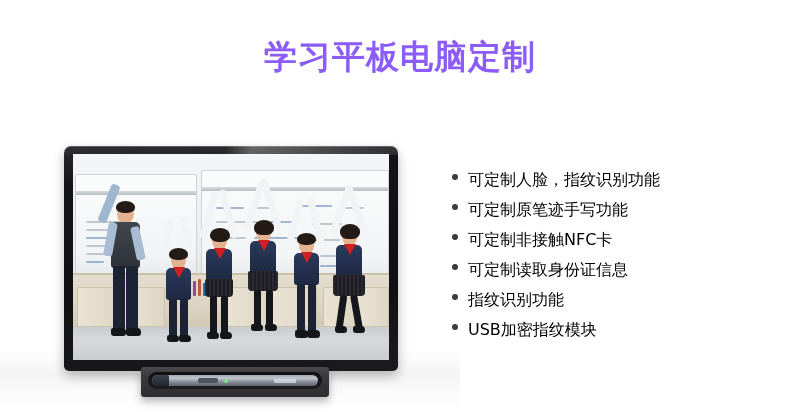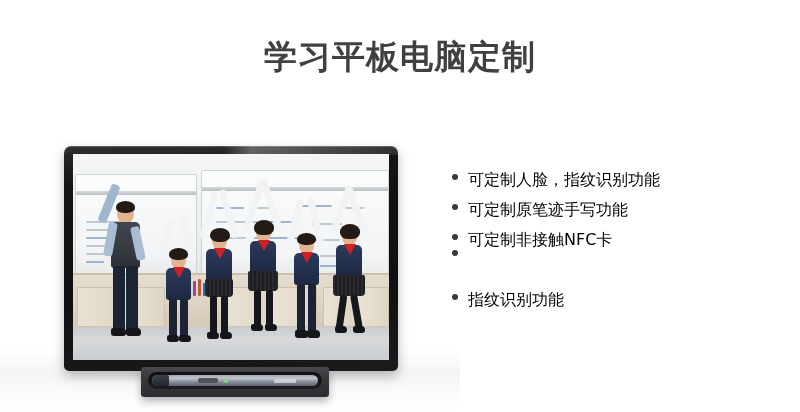--- a/index.html
+++ b/index.html
@@ -36,21 +36,21 @@
   
   #title {
     position: absolute;
     left: 0;
     top: 36px;
     width: 800px;
     text-align: center;
     font-size: 33px;
     line-height: 42px;
     font-weight: 700;
-    color: #404040;
+    color: #8b5cf6;
     letter-spacing: 1px;
     white-space: nowrap;
   }
 
   
   #monitor {
     position: absolute;
     left: 64px;
     top: 146px;
     width: 334px;
@@ -400,20 +400,25 @@
     <div class="bullet-row">
       <span class="bullet-dot"></span>
       <span class="bullet-text">可定制原笔迹手写功能</span>
     </div>
     <div class="bullet-row">
       <span class="bullet-dot"></span>
       <span class="bullet-text">可定制非接触NFC卡</span>
     </div>
     <div class="bullet-row">
       <span class="bullet-dot"></span>
+      <span class="bullet-text">可定制读取身份证信息</span>
     </div>
     <div class="bullet-row">
       <span class="bullet-dot"></span>
       <span class="bullet-text">指纹识别功能</span>
     </div>
+    <div class="bullet-row">
+      <span class="bullet-dot"></span>
+      <span class="bullet-text">USB加密指纹模块</span>
+    </div>
   </div>
 
 </div>
 
 </body></html>

